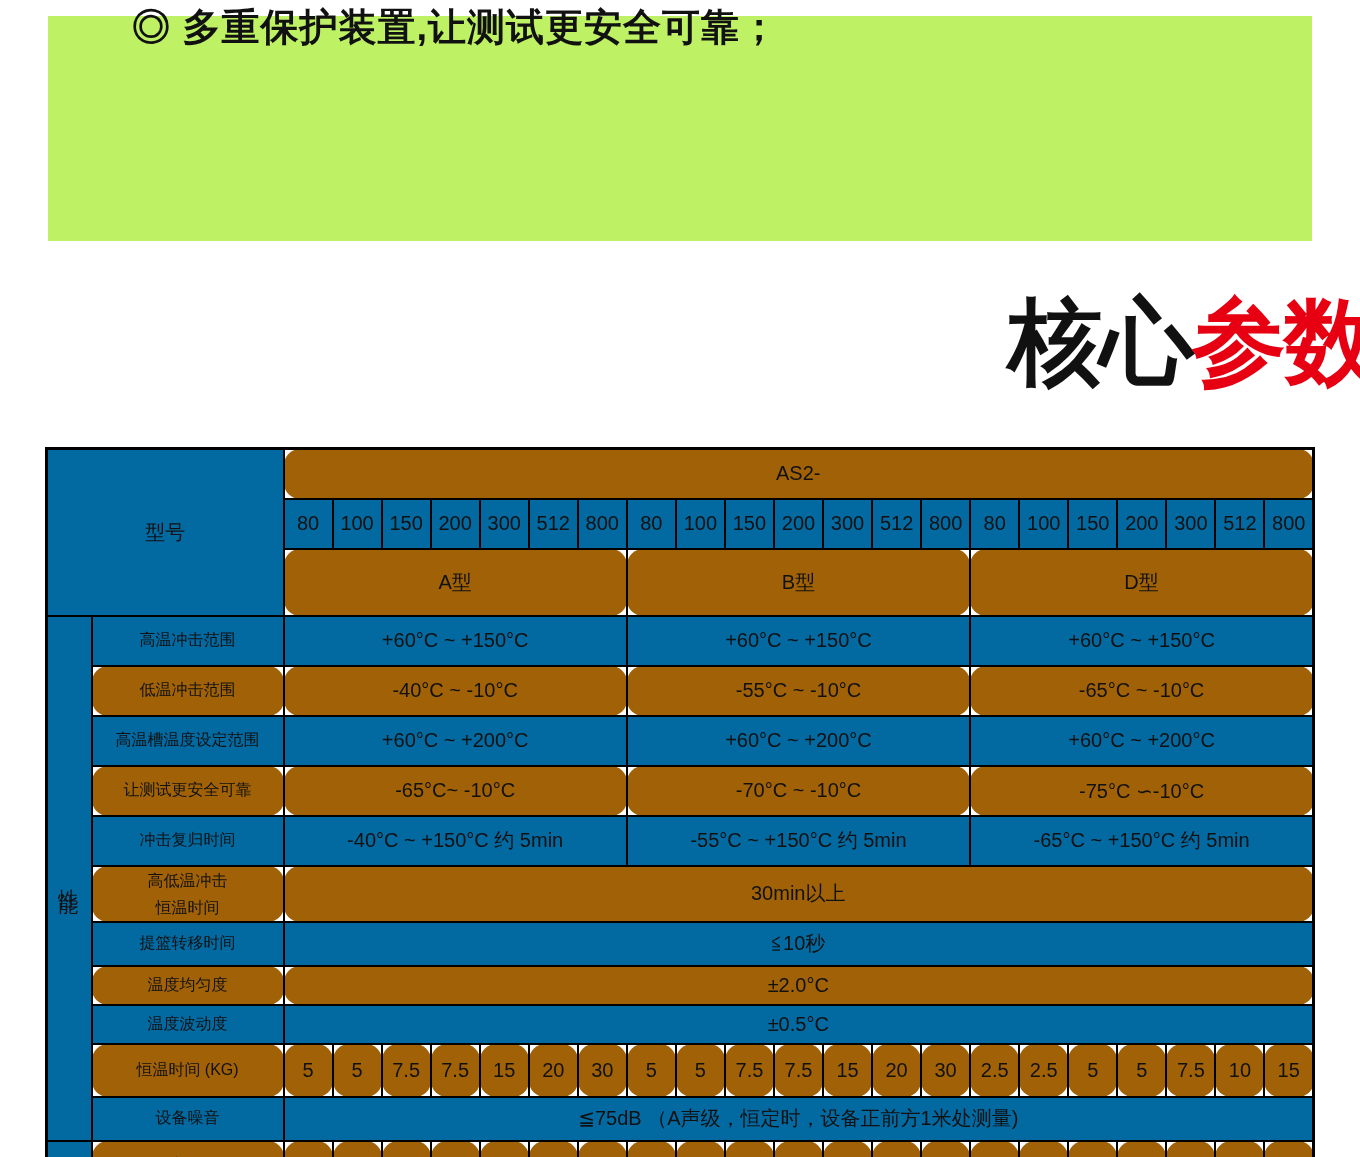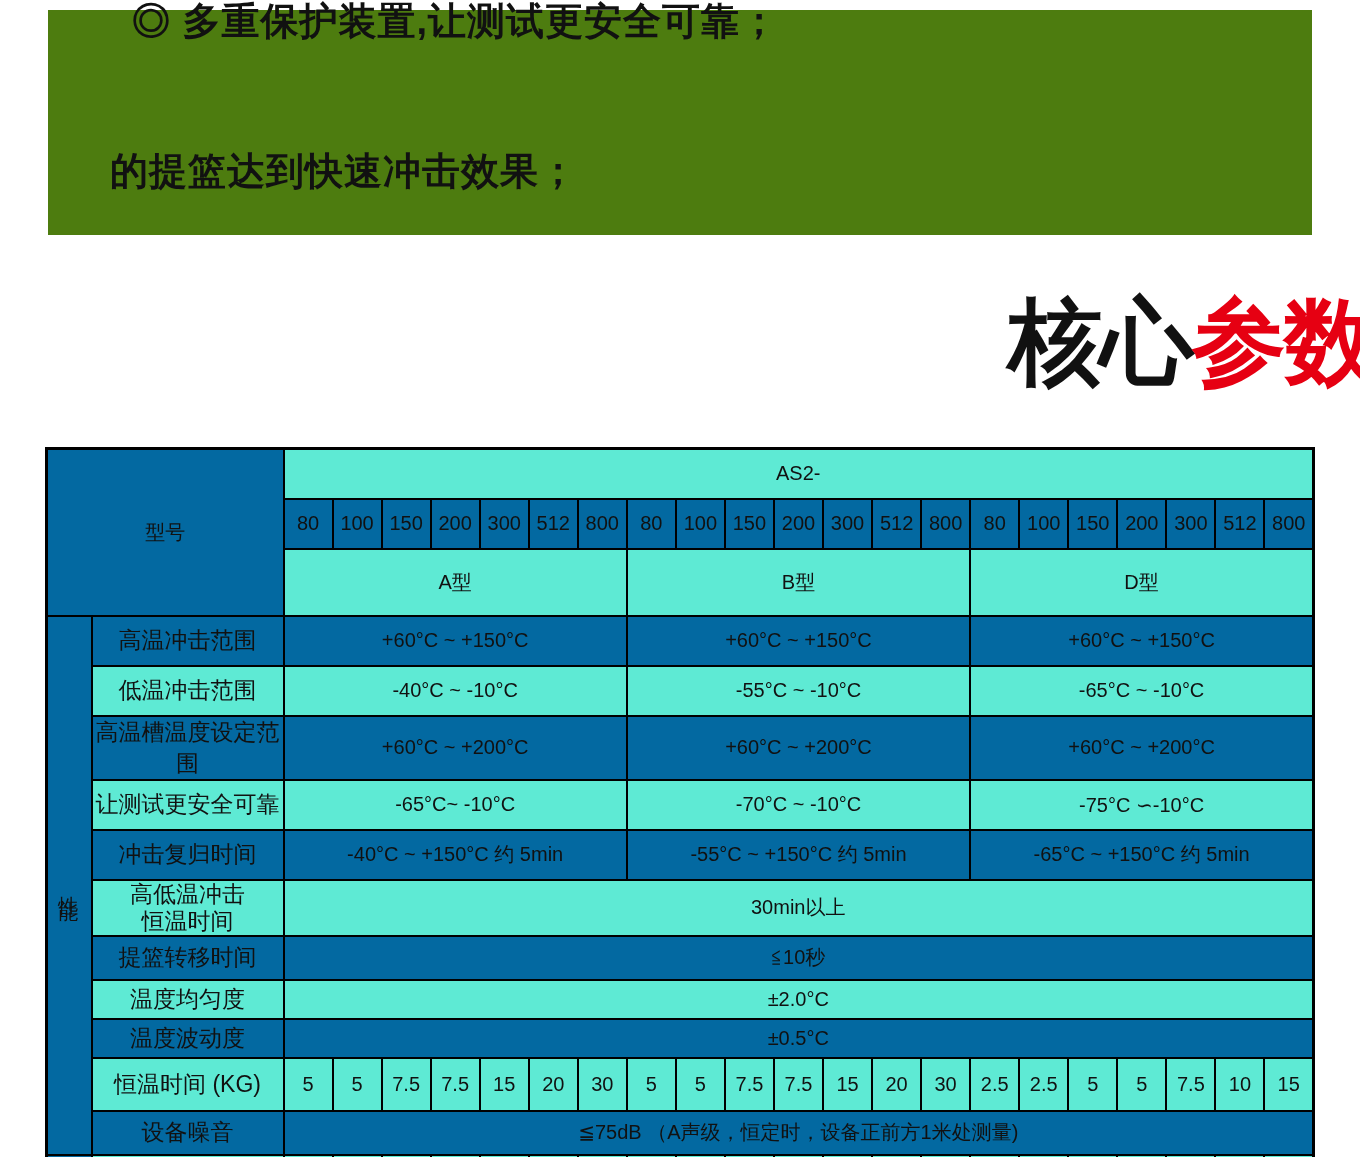--- a/index.html
+++ b/index.html
@@ -7,23 +7,23 @@
     width: 1360px; height: 1157px;
     background: #ffffff;
     overflow: hidden;
     position: relative;
     font-family: "Liberation Sans", sans-serif;
     color: #111111;
   }
   
   .intro-block {
     position: absolute;
-    left: 48px; top: 10px;
+    left: 48px; top: 16px;
     width: 1264px; height: 225px;
-    background: #4d7c0f;
+    background: #bef264;
   }
   .intro-line {
     position: absolute;
     margin: 0;
     font-size: 38px;
     font-weight: 600;
     letter-spacing: 1px;
     white-space: nowrap;
     color: #111111;
   }
@@ -55,45 +55,44 @@
     font-size: 20px;
   }
   table.spec td {
     border: 2px solid #000000;
     text-align: center;
     vertical-align: middle;
     padding: 0;
     overflow: hidden;
     background: #ffffff;
   }
-  table.spec td.gray { background: #5eead4; }
+  table.spec td.gray { background: #a16207; border-radius: 16px; }
   table.spec td.white { background: #0369a1; }
   .perf-cell span {
     writing-mode: vertical-rl;
     text-orientation: upright;
     letter-spacing: 6px;
     font-size: 20px;
   }
-  .label-cell { font-size: 23px; }
+  .label-cell { font-size: 16px; }
   .two-line { line-height: 27px; }
   tr.h1  { height: 50px; }
   tr.h2  { height: 50px; }
   tr.h3  { height: 67px; }
   tr.r50 { height: 50px; }
   tr.r56 { height: 56px; }
   tr.r44 { height: 44px; }
   tr.r43 { height: 39px; }
   tr.r53 { height: 53px; }
 </style>
 </head>
 <body>
 
 <div class="intro-block">
   <p class="intro-line l1">◎ 多重保护装置,让测试更安全可靠；</p>
-  <p class="intro-line l3">的提篮达到快速冲击效果；</p>
 </div>
 
 <div class="main-title">
   <span class="t-black">核心</span><span class="t-red">参数</span>
 </div>
 
 <table class="spec">
   <colgroup>
     <col style="width:45px">
     <col style="width:192px">

